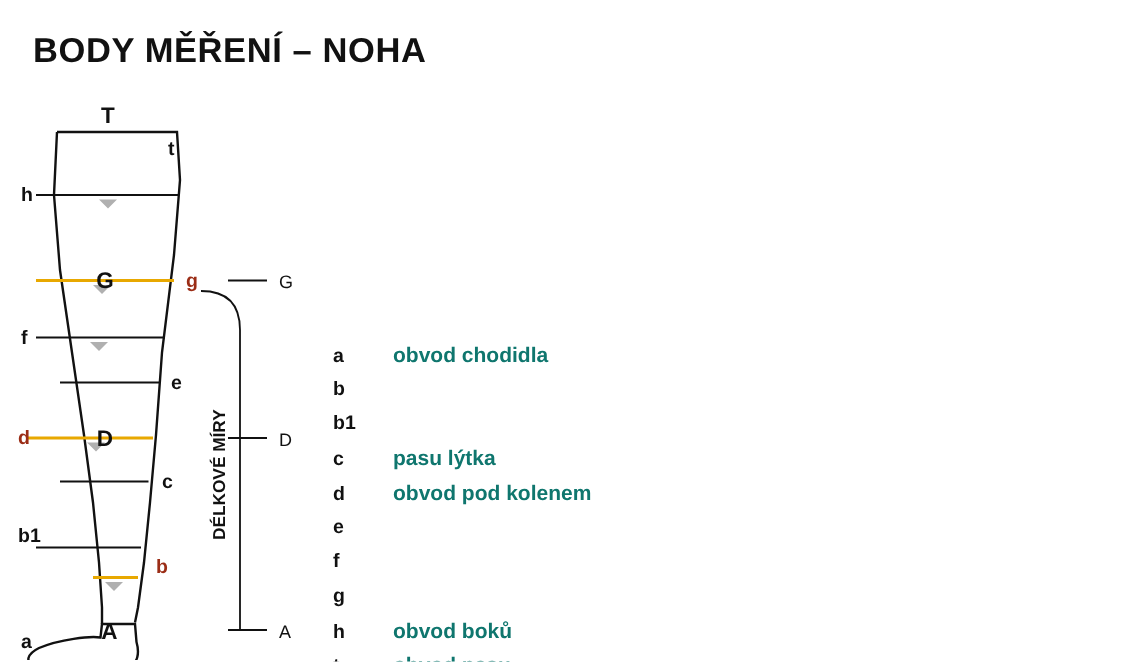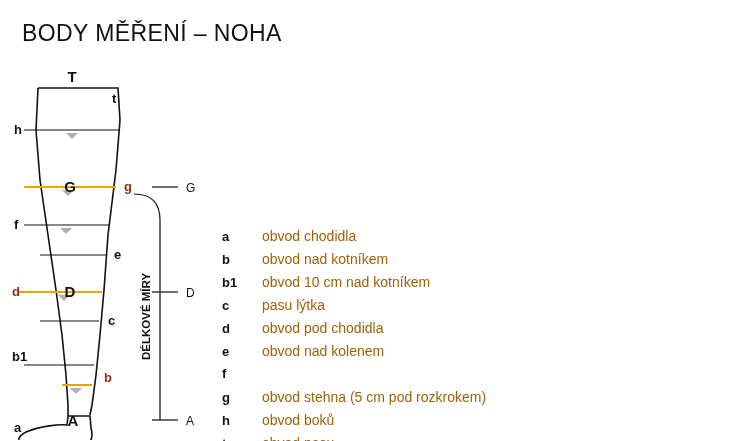--- a/index.html
+++ b/index.html
@@ -13,21 +13,21 @@
     font-family: "Liberation Sans", sans-serif;
     color: #1a1a1a;
     position: relative;
     overflow: hidden;
   }
   #page-title {
     position: absolute;
     left: 22px;
     top: 20px;
     font-size: 23px;
-    font-weight: normal;
+    font-weight: bold;
     letter-spacing: 0.4px;
     color: #111111;
   }
   #diagram-area {
     position: absolute;
     left: 0;
     top: 60px;
     width: 380px;
     height: 380px;
   }
@@ -44,21 +44,22 @@
   }
   .legend-key {
     width: 40px;
     flex: 0 0 40px;
     font-size: 13px;
     font-weight: bold;
     color: #111111;
   }
   .legend-desc {
     font-size: 14px;
-    color: #a16207;
+    color: #0f766e;
+    font-weight: bold;
   }
   svg text {
     font-family: "Liberation Sans", sans-serif;
   }
 </style>
 </head>
 <body>
 
 <div id="page-title">BODY MĚŘENÍ – NOHA</div>
 
@@ -114,44 +115,40 @@
   </svg>
 </div>
 
 <div id="legend">
   <div class="legend-row">
     <span class="legend-key">a</span>
     <span class="legend-desc">obvod chodidla</span>
   </div>
   <div class="legend-row">
     <span class="legend-key">b</span>
-    <span class="legend-desc">obvod nad kotníkem</span>
   </div>
   <div class="legend-row">
     <span class="legend-key">b1</span>
-    <span class="legend-desc">obvod 10 cm nad kotníkem</span>
   </div>
   <div class="legend-row">
     <span class="legend-key">c</span>
     <span class="legend-desc">pasu lýtka</span>
   </div>
   <div class="legend-row">
     <span class="legend-key">d</span>
-    <span class="legend-desc">obvod pod chodidla</span>
+    <span class="legend-desc">obvod pod kolenem</span>
   </div>
   <div class="legend-row">
     <span class="legend-key">e</span>
-    <span class="legend-desc">obvod nad kolenem</span>
   </div>
   <div class="legend-row">
     <span class="legend-key">f</span>
   </div>
   <div class="legend-row">
     <span class="legend-key">g</span>
-    <span class="legend-desc">obvod stehna (5 cm pod rozkrokem)</span>
   </div>
   <div class="legend-row">
     <span class="legend-key">h</span>
     <span class="legend-desc">obvod boků</span>
   </div>
   <div class="legend-row">
     <span class="legend-key">t</span>
     <span class="legend-desc">obvod pasu</span>
   </div>
 </div>

